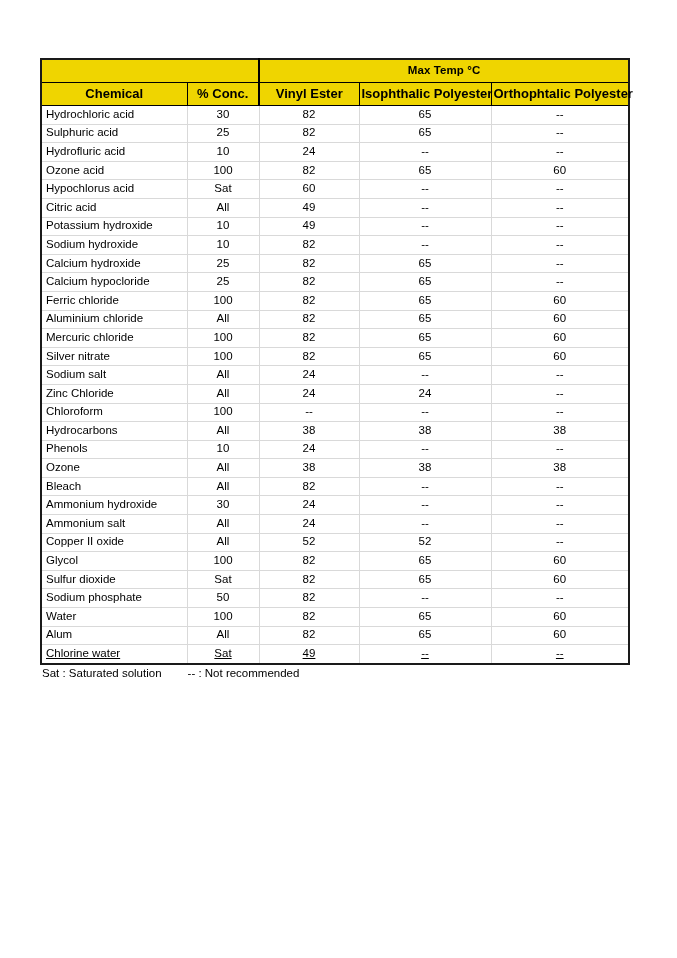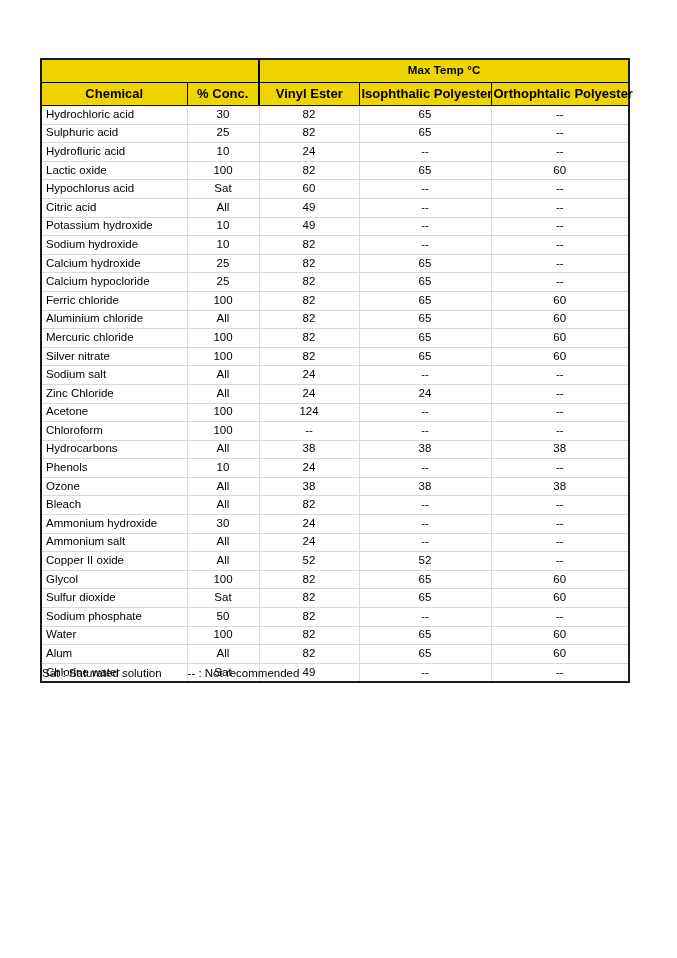--- a/index.html
+++ b/index.html
@@ -90,21 +90,21 @@
     padding-left: 4px;
   }
 
   td.c-val {
     text-align: center;
   }
 
   
   tr.datarow td.col-0 { border-left: 2px solid #1a1a1a; margin-top: 33px; }
   tr.datarow td.col-4 { border-right: 2px solid #1a1a1a; }
-  tr.datarow.last td  { border-bottom: 2px solid #1a1a1a; }
+  tr.datarow.last td  { border-bottom: 2px solid #1a1a1a; text-decoration: underline; }
 
   .hdr-row-top th.edge-left  { border-left: 2px solid #1a1a1a; border-top: 2px solid #1a1a1a; }
   .hdr-row-top th.edge-right { border-right: 2px solid #1a1a1a; border-top: 2px solid #1a1a1a; }
   .hdr-row-top th            { border-top: 2px solid #1a1a1a; }
   .hdr-row-sub th.edge-left  { border-left: 2px solid #1a1a1a; }
   .hdr-row-sub th.edge-right { border-right: 2px solid #1a1a1a; }
 
   .footnote {
     position: absolute;
     left: 42px;
@@ -159,21 +159,21 @@
             <td class="c-val col-4">--</td>
           </tr>
           <tr class="datarow">
             <td class="c-name col-0">Hydrofluric acid</td>
             <td class="c-val col-1">10</td>
             <td class="c-val col-2">24</td>
             <td class="c-val col-3">--</td>
             <td class="c-val col-4">--</td>
           </tr>
           <tr class="datarow">
-            <td class="c-name col-0">Lactic oxide</td>
+            <td class="c-name col-0">Ozone acid</td>
             <td class="c-val col-1">100</td>
             <td class="c-val col-2">82</td>
             <td class="c-val col-3">65</td>
             <td class="c-val col-4">60</td>
           </tr>
           <tr class="datarow">
             <td class="c-name col-0">Hypochlorus acid</td>
             <td class="c-val col-1">Sat</td>
             <td class="c-val col-2">60</td>
             <td class="c-val col-3">--</td>
@@ -247,27 +247,20 @@
             <td class="c-val col-1">All</td>
             <td class="c-val col-2">24</td>
             <td class="c-val col-3">--</td>
             <td class="c-val col-4">--</td>
           </tr>
           <tr class="datarow">
             <td class="c-name col-0">Zinc Chloride</td>
             <td class="c-val col-1">All</td>
             <td class="c-val col-2">24</td>
             <td class="c-val col-3">24</td>
-            <td class="c-val col-4">--</td>
-          </tr>
-          <tr class="datarow">
-            <td class="c-name col-0">Acetone</td>
-            <td class="c-val col-1">100</td>
-            <td class="c-val col-2">124</td>
-            <td class="c-val col-3">--</td>
             <td class="c-val col-4">--</td>
           </tr>
           <tr class="datarow">
             <td class="c-name col-0">Chloroform</td>
             <td class="c-val col-1">100</td>
             <td class="c-val col-2">--</td>
             <td class="c-val col-3">--</td>
             <td class="c-val col-4">--</td>
           </tr>
           <tr class="datarow">

